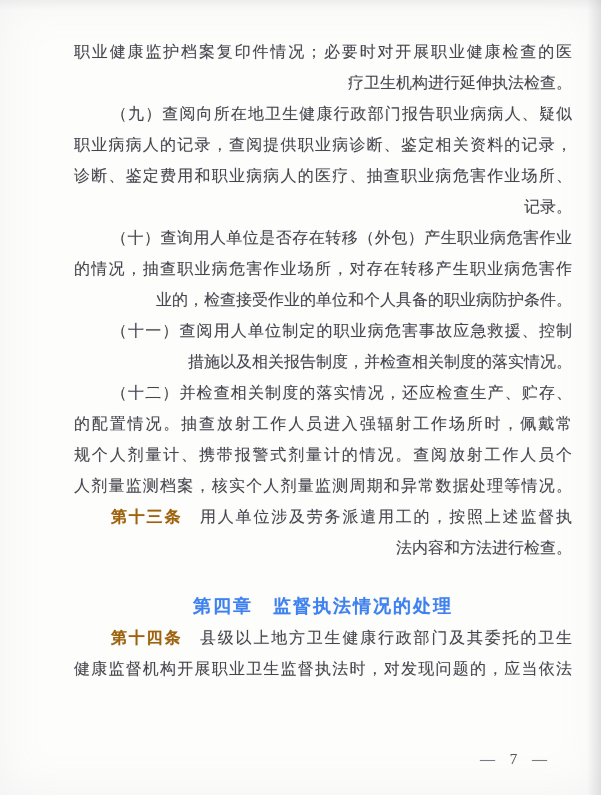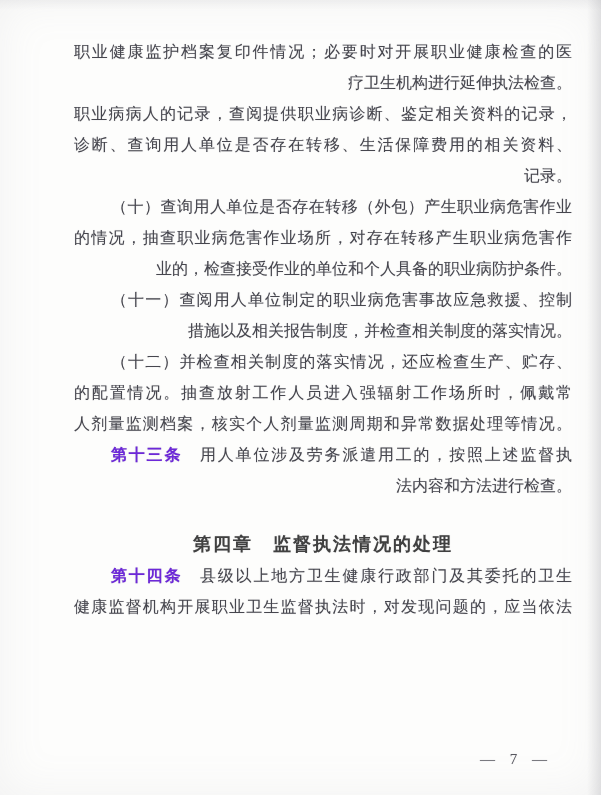--- a/index.html
+++ b/index.html
@@ -35,32 +35,32 @@
     text-align: justify;
     text-align-last: justify;
     text-justify: inter-character;
   }
   .line.indent {
     padding-left: 37px;
   }
   .line b {
     font-family: "Liberation Sans", sans-serif;
     font-weight: 700;
-    color: #6d28d9;
+    color: #a16207;
   }
   .heading {
     height: 31px;
     line-height: 31px;
     margin-top: 28px;
     text-align: center;
     font-family: "Liberation Sans", sans-serif;
     font-weight: 700;
     font-size: 18px;
     letter-spacing: 2px;
-    color: #404040;
+    color: #3b82f6;
   }
   .page-number {
     position: absolute;
     top: 751px;
     right: 51px;
     font-size: 15px;
     letter-spacing: 3px;
     word-spacing: 5px;
     color: #585860;
     text-shadow: 0 0 1px rgba(80,80,90,0.3);
@@ -84,30 +84,32 @@
     pointer-events: none;
   }
 </style>
 </head>
 <body>
 
 <div class="page">
   <div class="content" id="content">
       <div class="line fill">职业健康监护档案复印件情况；必要时对开展职业健康检查的医</div>
       <div class="line">疗卫生机构进行延伸执法检查。</div>
+      <div class="line indent fill">（九）查阅向所在地卫生健康行政部门报告职业病病人、疑似</div>
       <div class="line fill">职业病病人的记录，查阅提供职业病诊断、鉴定相关资料的记录，</div>
-      <div class="line fill">诊断、查询用人单位是否存在转移、生活保障费用的相关资料、</div>
+      <div class="line fill">诊断、鉴定费用和职业病病人的医疗、抽查职业病危害作业场所、</div>
       <div class="line">记录。</div>
       <div class="line indent fill">（十）查询用人单位是否存在转移（外包）产生职业病危害作业</div>
       <div class="line fill">的情况，抽查职业病危害作业场所，对存在转移产生职业病危害作</div>
       <div class="line">业的，检查接受作业的单位和个人具备的职业病防护条件。</div>
       <div class="line indent fill">（十一）查阅用人单位制定的职业病危害事故应急救援、控制</div>
       <div class="line">措施以及相关报告制度，并检查相关制度的落实情况。</div>
       <div class="line indent fill">（十二）并检查相关制度的落实情况，还应检查生产、贮存、</div>
       <div class="line fill">的配置情况。抽查放射工作人员进入强辐射工作场所时，佩戴常</div>
+      <div class="line fill">规个人剂量计、携带报警式剂量计的情况。查阅放射工作人员个</div>
       <div class="line fill">人剂量监测档案，核实个人剂量监测周期和异常数据处理等情况。</div>
       <div class="line indent fill"><b>第十三条</b>　用人单位涉及劳务派遣用工的，按照上述监督执</div>
       <div class="line">法内容和方法进行检查。</div>
       <div class="heading">第四章　监督执法情况的处理</div>
       <div class="line indent fill"><b>第十四条</b>　县级以上地方卫生健康行政部门及其委托的卫生</div>
       <div class="line fill">健康监督机构开展职业卫生监督执法时，对发现问题的，应当依法</div>
     </div>
   <div class="page-number">— 7 —</div>
   <div class="edge-shade-right"></div>
   <div class="edge-shade-top"></div>

